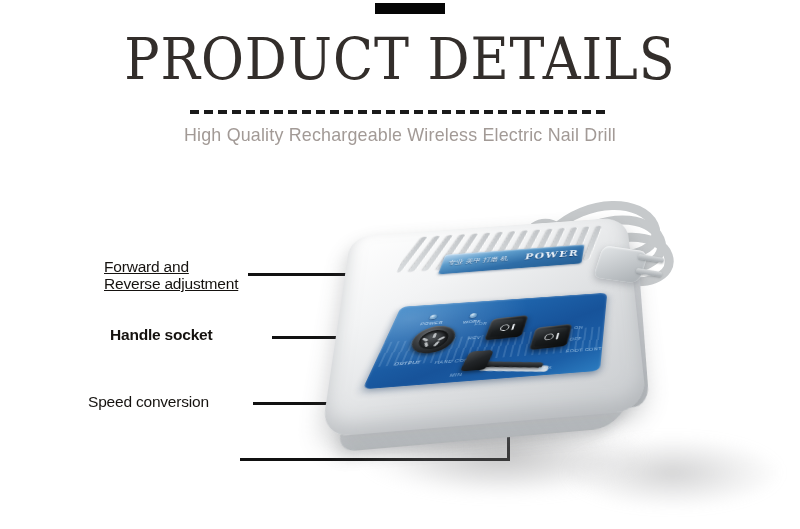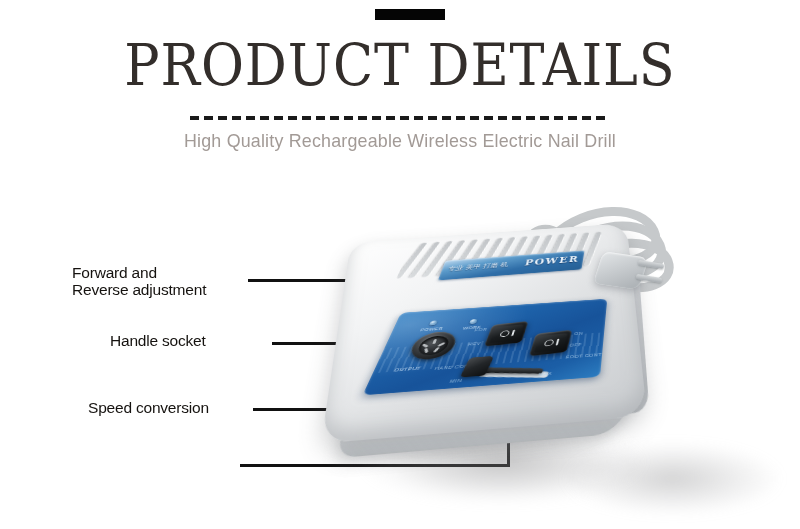--- a/index.html
+++ b/index.html
@@ -1,20 +1,20 @@
 <!DOCTYPE html>
 <html><head>
 <meta charset="utf-8">
 <style>
   html,body{margin:0;padding:0;}
   body{
     width:800px;height:529px;overflow:hidden;background:#ffffff;
     font-family:"Liberation Sans",sans-serif;position:relative;
   }
-  .page{position:absolute;inset:0;background:#fff;margin-top:6px;}
+  .page{position:absolute;inset:0;background:#fff;}
 
   
   .top-bar{
     position:absolute;left:375px;top:3px;width:70px;height:11px;
     background:#050505;
   }
   .title{
     position:absolute;left:0;top:28px;width:800px;text-align:center;
     font-family:"DejaVu Serif",serif;
     font-size:57px;line-height:62px;letter-spacing:1px;
@@ -30,22 +30,22 @@
     position:absolute;left:0;top:124px;width:800px;text-align:center;
     font-size:19px;letter-spacing:.2px;color:#a29a96;
     transform:scaleX(0.94);transform-origin:center top;white-space:nowrap;
   }
 
   
   .label{
     position:absolute;color:#15120f;font-size:15.5px;line-height:17px;
     font-weight:400;letter-spacing:-0.2px;white-space:nowrap;
   }
-  .lbl1{left:72px;top:258px;}
-  .lbl2{left:110px;top:326px;}
+  .lbl1{left:104px;top:258px;text-decoration:underline;}
+  .lbl2{left:110px;top:326px;font-weight:bold;}
   .lbl3{left:88px;top:393px;}
   .lbl4{left:88px;top:444px;}
 
   
   .ld{position:absolute;background:#111;}
   .ld-h{height:3px;}
   .ld-v{width:3px;}
 
   
   .floor-shadow{

